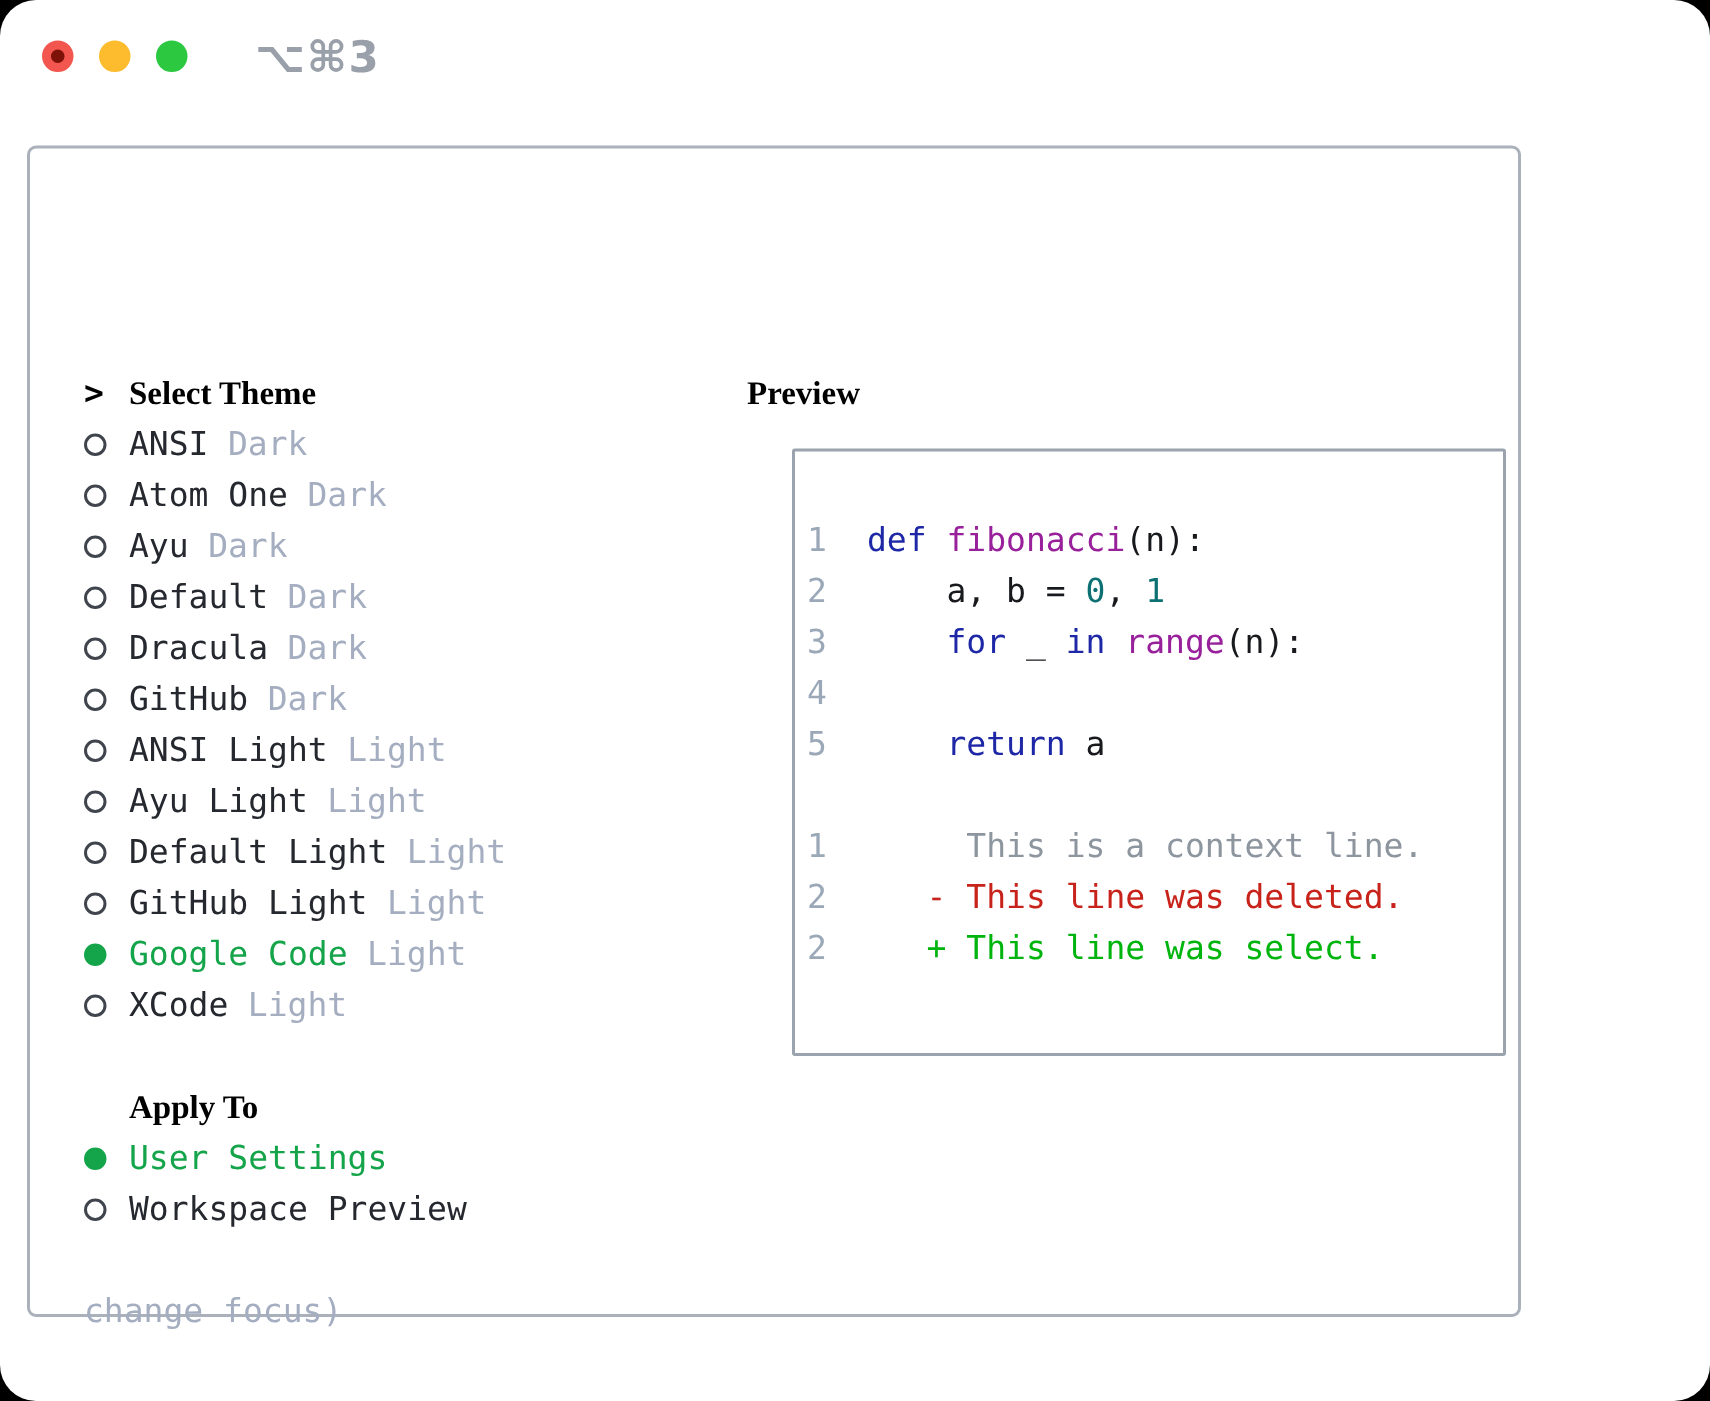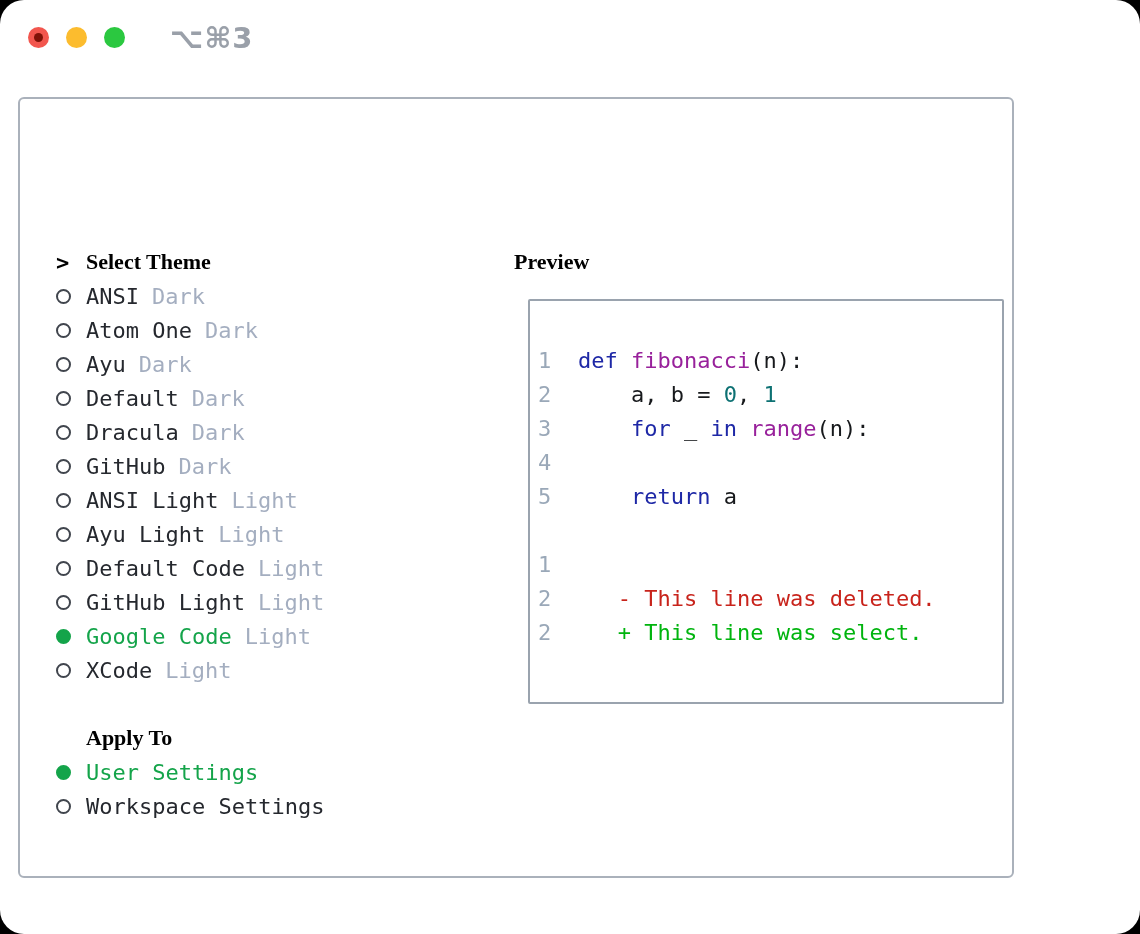--- a/index.html
+++ b/index.html
@@ -36,21 +36,21 @@
   .hdr{font-weight:bold;color:#000;font-family:Liberation Serif, serif;}
   .radio{width:15px;height:15px;border:2.5px solid #40454d;border-radius:50%;}
   .radio.sel{background:var(--green);border-color:var(--green);}
   .t-name{color:#25282e;}
   .t-name.sel{color:var(--green);}
   .variant{color:var(--muted);margin-left:13px;}
   .help .row{color:var(--muted);}
   .spacer{height:34px;}
 
   
-  .preview-header{position:absolute;left:494px;top:146px;height:34px;display:flex;align-items:center;}
+  .preview-header{position:absolute;left:478px;top:146px;height:34px;display:flex;align-items:center;}
   .preview-box{position:absolute;left:508px;top:200px;width:476px;height:405px;
     border:2px solid var(--prevborder);border-radius:2px;background:#fff;padding-top:42px;}
   .code-line{height:34px;display:flex;align-items:center;white-space:pre;padding-left:8px;}
   .ln{display:inline-block;width:40px;color:var(--ln);flex:none;}
   .s-kwd{color:var(--kwd);} .s-typ{color:var(--typ);} .s-lit{color:var(--lit);} .s-pln{color:var(--pln);}
   .s-ctx{color:var(--ctx);} .s-del{color:var(--del);} .s-add{color:var(--add);}
 </style>
 </head>
 <body>
 
@@ -75,56 +75,57 @@
 
       <div id="theme-list">
           <div class="row"><span class="marker"><span class="radio"></span></span><span class="t-name">ANSI</span><span class="variant">Dark</span></div>
           <div class="row"><span class="marker"><span class="radio"></span></span><span class="t-name">Atom One</span><span class="variant">Dark</span></div>
           <div class="row"><span class="marker"><span class="radio"></span></span><span class="t-name">Ayu</span><span class="variant">Dark</span></div>
           <div class="row"><span class="marker"><span class="radio"></span></span><span class="t-name">Default</span><span class="variant">Dark</span></div>
           <div class="row"><span class="marker"><span class="radio"></span></span><span class="t-name">Dracula</span><span class="variant">Dark</span></div>
           <div class="row"><span class="marker"><span class="radio"></span></span><span class="t-name">GitHub</span><span class="variant">Dark</span></div>
           <div class="row"><span class="marker"><span class="radio"></span></span><span class="t-name">ANSI Light</span><span class="variant">Light</span></div>
           <div class="row"><span class="marker"><span class="radio"></span></span><span class="t-name">Ayu Light</span><span class="variant">Light</span></div>
-          <div class="row"><span class="marker"><span class="radio"></span></span><span class="t-name">Default Code</span><span class="variant">Light</span></div>
+          <div class="row"><span class="marker"><span class="radio"></span></span><span class="t-name">Default Light</span><span class="variant">Light</span></div>
           <div class="row"><span class="marker"><span class="radio"></span></span><span class="t-name">GitHub Light</span><span class="variant">Light</span></div>
           <div class="row"><span class="marker"><span class="radio sel"></span></span><span class="t-name sel">Google Code</span><span class="variant">Light</span></div>
           <div class="row"><span class="marker"><span class="radio"></span></span><span class="t-name">XCode</span><span class="variant">Light</span></div>
         </div>
 
       <div class="row spacer"></div>
 
       <div class="row">
         <span class="marker"></span>
         <span class="hdr">Apply To</span>
       </div>
 
       <div id="apply-list">
           <div class="row"><span class="marker"><span class="radio sel"></span></span><span class="t-name sel">User Settings</span></div>
-          <div class="row"><span class="marker"><span class="radio"></span></span><span class="t-name">Workspace Settings</span></div>
+          <div class="row"><span class="marker"><span class="radio"></span></span><span class="t-name">Workspace Preview</span></div>
         </div>
 
       <div class="row spacer"></div>
 
       <div class="help">
+        <div class="row">change focus)</div>
       </div>
     </div>
 
     <div class="preview-header hdr">Preview</div>
 
     <div class="preview-box">
       <div id="code-block">
           <div class="code-line"><span class="ln">1</span><span class="s-kwd">def</span><span class="s-pln"> </span><span class="s-typ">fibonacci</span><span class="s-pln">(n):</span></div>
           <div class="code-line"><span class="ln">2</span><span class="s-pln">    a, b = </span><span class="s-lit">0</span><span class="s-pln">, </span><span class="s-lit">1</span></div>
           <div class="code-line"><span class="ln">3</span><span class="s-pln">    </span><span class="s-kwd">for</span><span class="s-pln"> _ </span><span class="s-kwd">in</span><span class="s-pln"> </span><span class="s-typ">range</span><span class="s-pln">(n):</span></div>
           <div class="code-line"><span class="ln">4</span></div>
           <div class="code-line"><span class="ln">5</span><span class="s-pln">    </span><span class="s-kwd">return</span><span class="s-pln"> a</span></div>
         </div>
       <div class="spacer"></div>
       <div id="diff-block">
-          <div class="code-line"><span class="ln">1</span></div>
+          <div class="code-line"><span class="ln">1</span><span class="s-ctx">     This is a context line.</span></div>
           <div class="code-line"><span class="ln">2</span><span class="s-del">   - This line was deleted.</span></div>
           <div class="code-line"><span class="ln">2</span><span class="s-add">   + This line was select.</span></div>
         </div>
     </div>
 
   </div>
 </div>
 
 </body></html>

